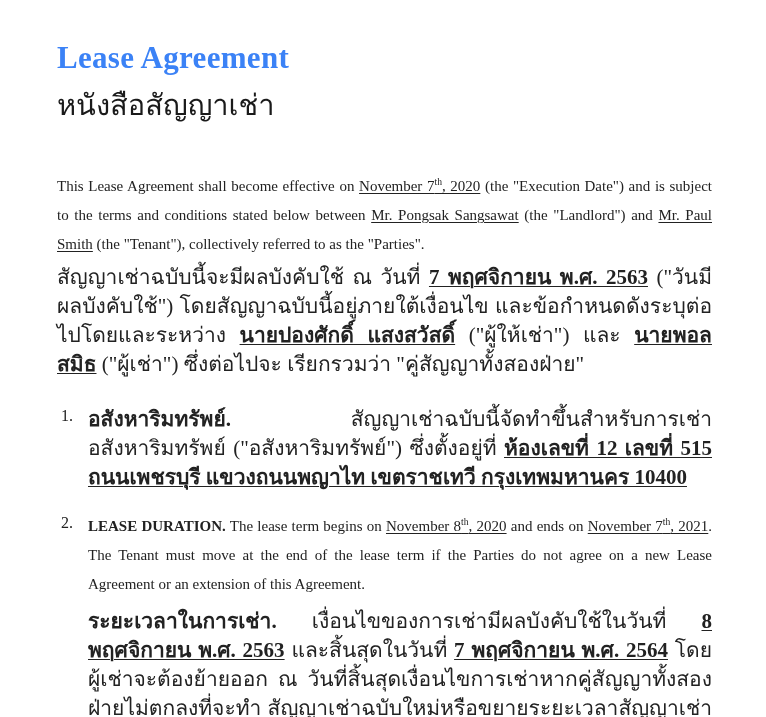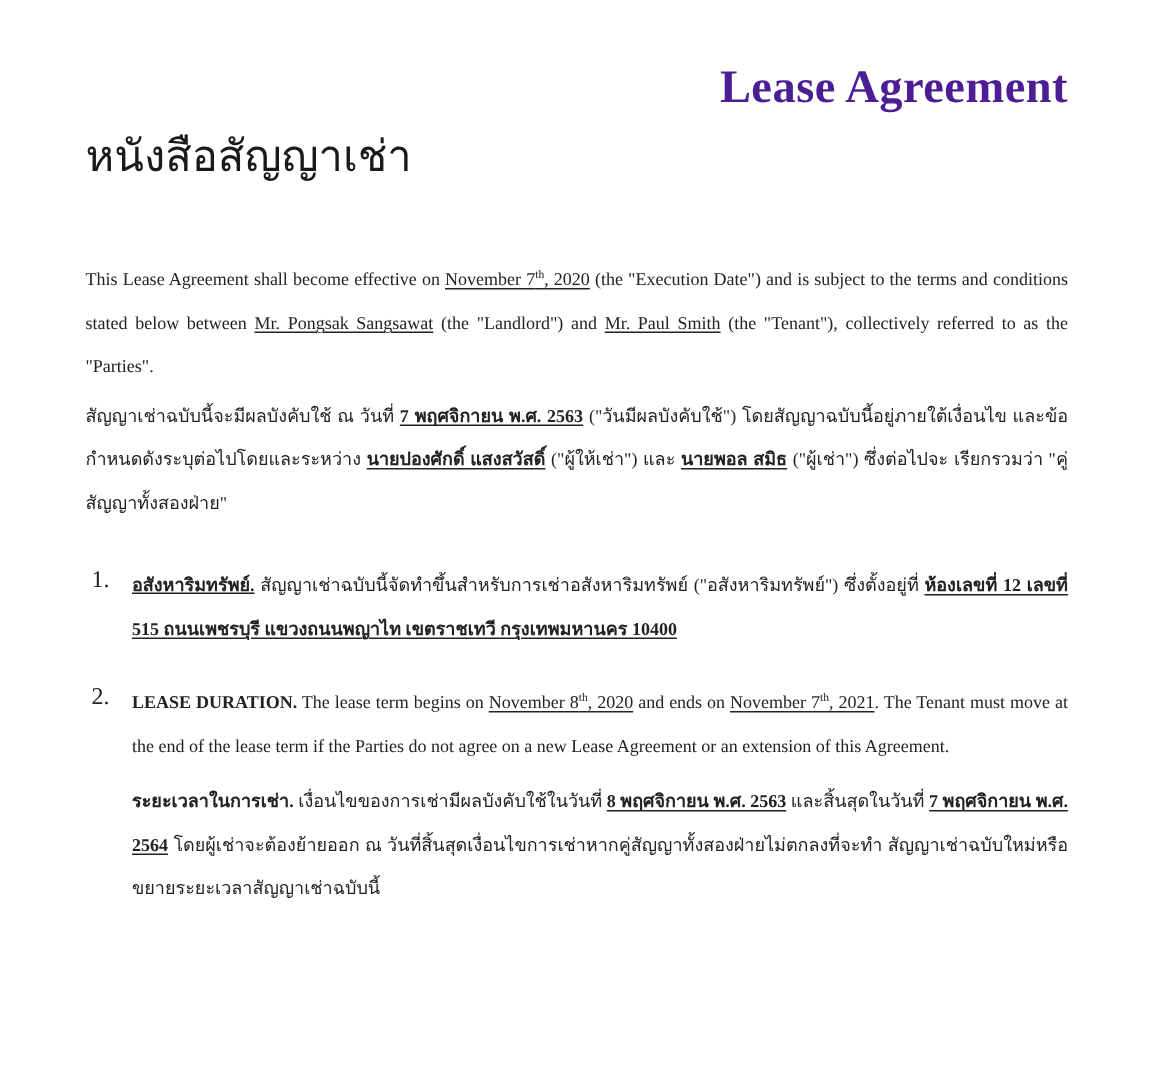--- a/index.html
+++ b/index.html
@@ -5,30 +5,30 @@
   * { margin:0; padding:0; box-sizing:border-box; }
   html, body { background:#ffffff; }
   body {
     width:766px; height:717px; overflow:hidden;
     font-family:"Liberation Serif","DejaVu Serif",serif;
     color:#222222;
   }
   .page { width:766px; height:717px; padding:40px 54px 0 57px; background:#ffffff; }
 
   .title-en {
-    text-align:right; font-size:31px; line-height:36px;
-    font-weight:700; color:#4c1d95; letter-spacing:0.3px;
+    text-align:left; font-size:31px; line-height:36px;
+    font-weight:700; color:#3b82f6; letter-spacing:0.3px;
   }
   .title-th {
     font-size:29px; line-height:46px;
     margin-top:6px; color:#1a1a1a;
   }
 
-  .para { font-size:12px; line-height:29px; text-align:justify; }
-  .th-para { font-size:12px; }
+  .para { font-size:15px; line-height:29px; text-align:justify; }
+  .th-para { font-size:21px; }
 
   .intro-en { margin-top:44px; }
   .intro-th { margin-top:4px; }
 
   .sections { list-style:none; margin-top:26px; }
   .section { position:relative; padding-left:31px; }
   .section + .section { margin-top:20px; }
   .sec-num { position:absolute; left:4px; top:2px; font-size:16px; color:#222; }
   .sec-th { margin-top:8px; }
 
@@ -46,21 +46,21 @@
 
   <p class="para intro-en"><span>This Lease Agreement shall become effective on </span><span class="u">November 7</span><span class="u"><sup>th</sup></span><span class="u">, 2020</span><span> (the "Execution Date") and is subject to the terms and conditions stated below between </span><span class="u">Mr. Pongsak Sangsawat</span><span> (the "Landlord") and </span><span class="u">Mr. Paul Smith</span><span> (the "Tenant"), collectively referred to as the "Parties".</span></p>
 
   <p class="para th-para intro-th"><span>สัญญาเช่าฉบับนี้จะมีผลบังคับใช้ ณ วันที่ </span><span class="u" style="font-weight: bold;">7 พฤศจิกายน พ.ศ. 2563</span><span> ("วันมีผลบังคับใช้") โดยสัญญาฉบับนี้อยู่ภายใต้เงื่อนไข และข้อกำหนดดังระบุต่อไปโดยและระหว่าง </span><span class="u" style="font-weight: bold;">นายปองศักดิ์ แสงสวัสดิ์</span><span> ("ผู้ให้เช่า") และ </span><span class="u" style="font-weight: bold;">นายพอล สมิธ</span><span> ("ผู้เช่า") ซึ่งต่อไปจะ เรียกรวมว่า "คู่สัญญาทั้งสองฝ่าย"</span></p>
 
   <ol class="sections">
 
     <li class="section">
       <span class="sec-num">1.</span>
       <div class="sec-body">
-        <p class="para th-para sec-th"><span style="font-weight: bold; text-decoration: underline;">อสังหาริมทรัพย์.</span><span> สัญญาเช่าฉบับนี้จัดทำขึ้นสำหรับการเช่าอสังหาริมทรัพย์ ("อสังหาริมทรัพย์") ซึ่งตั้งอยู่ที่ </span><span class="u" style="font-weight: bold;">ห้องเลขที่ 12 เลขที่ 515 ถนนเพชรบุรี แขวงถนนพญาไท เขตราชเทวี กรุงเทพมหานคร 10400</span></p>
+        <p class="para th-para sec-th"><span style="font-weight: bold;">อสังหาริมทรัพย์.</span><span> สัญญาเช่าฉบับนี้จัดทำขึ้นสำหรับการเช่าอสังหาริมทรัพย์ ("อสังหาริมทรัพย์") ซึ่งตั้งอยู่ที่ </span><span class="u" style="font-weight: bold;">ห้องเลขที่ 12 เลขที่ 515 ถนนเพชรบุรี แขวงถนนพญาไท เขตราชเทวี กรุงเทพมหานคร 10400</span></p>
       </div>
     </li>
 
     <li class="section">
       <span class="sec-num">2.</span>
       <div class="sec-body">
         <p class="para sec-en"><span style="font-weight: bold;">LEASE DURATION.</span><span> The lease term begins on </span><span class="u">November 8</span><span class="u"><sup>th</sup></span><span class="u">, 2020</span><span> and ends on </span><span class="u">November 7</span><span class="u"><sup>th</sup></span><span class="u">, 2021</span><span>. The Tenant must move at the end of the lease term if the Parties do not agree on a new Lease Agreement or an extension of this Agreement.</span></p>
         <p class="para th-para sec-th"><span style="font-weight: bold;">ระยะเวลาในการเช่า.</span><span> เงื่อนไขของการเช่ามีผลบังคับใช้ในวันที่ </span><span class="u" style="font-weight: bold;">8 พฤศจิกายน พ.ศ. 2563</span><span> และสิ้นสุดในวันที่ </span><span class="u" style="font-weight: bold;">7 พฤศจิกายน พ.ศ. 2564</span><span> โดยผู้เช่าจะต้องย้ายออก ณ วันที่สิ้นสุดเงื่อนไขการเช่าหากคู่สัญญาทั้งสองฝ่ายไม่ตกลงที่จะทำ สัญญาเช่าฉบับใหม่หรือขยายระยะเวลาสัญญาเช่าฉบับนี้</span></p>
       </div>
     </li>

